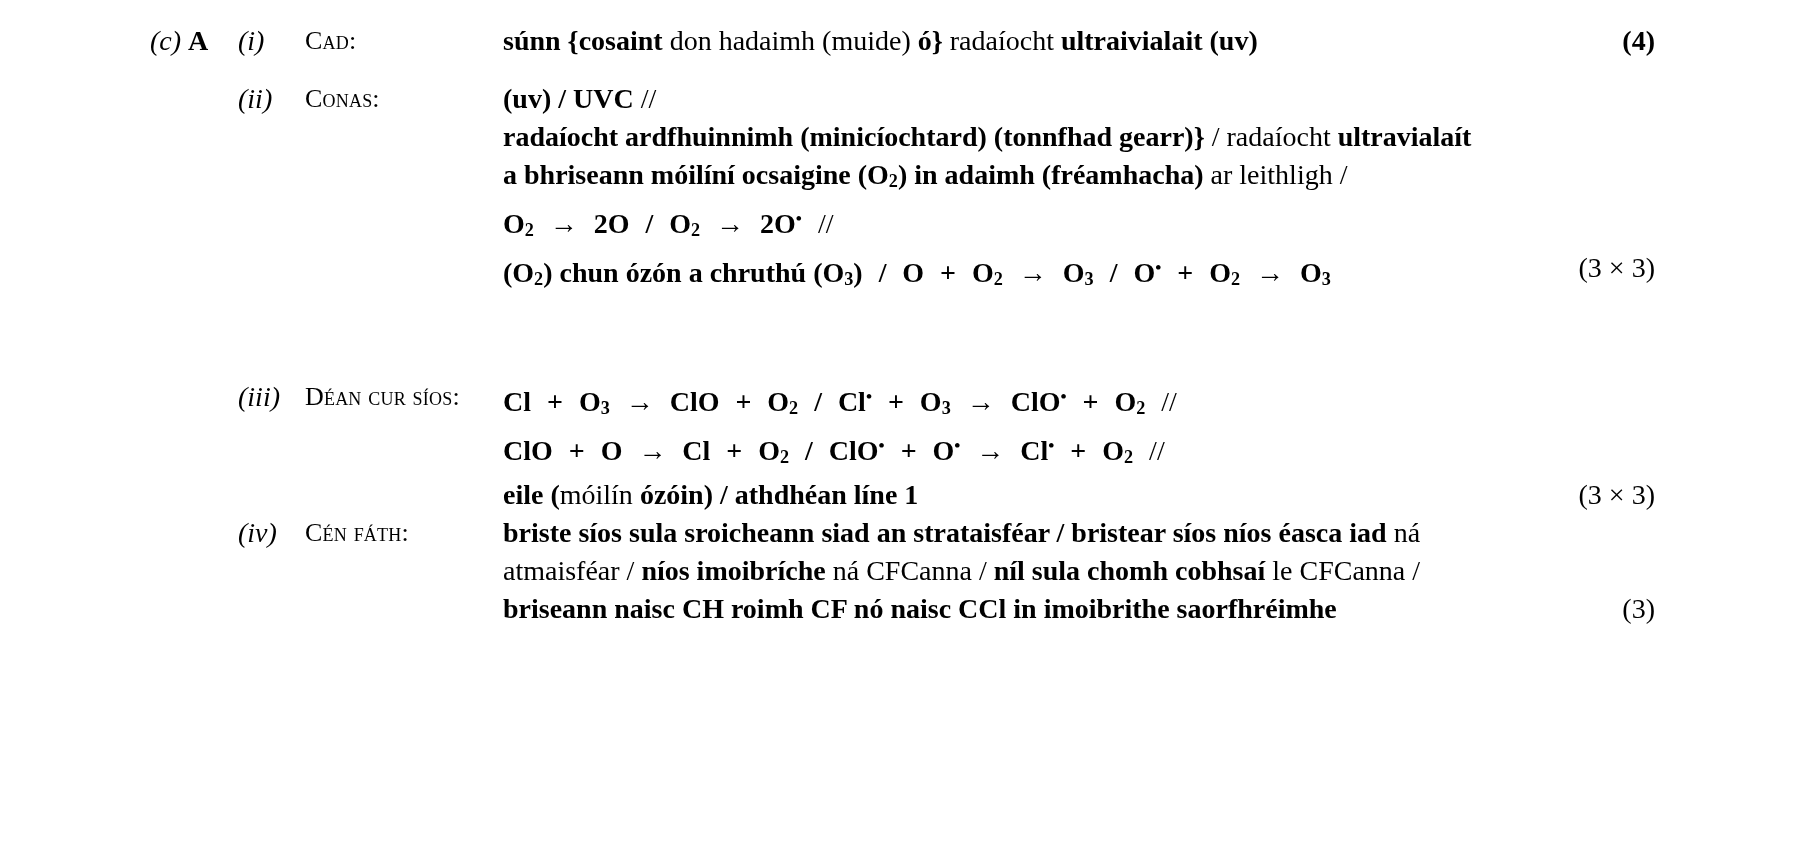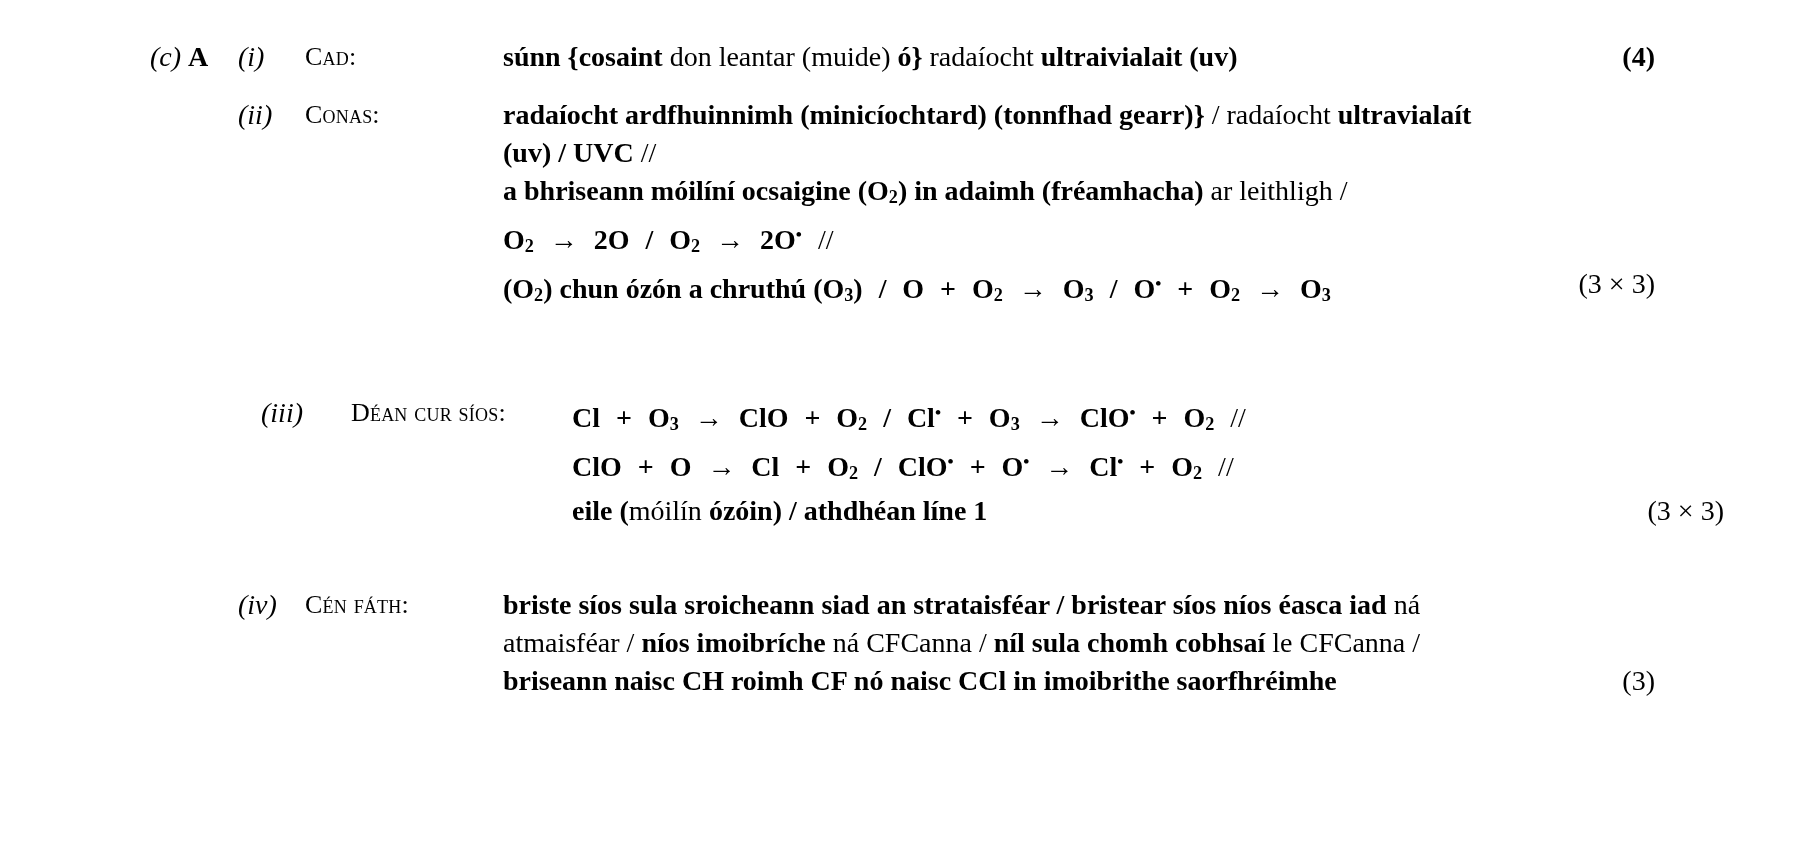--- a/index.html
+++ b/index.html
@@ -4,25 +4,25 @@
 <style>
   html, body { margin: 0; padding: 0; }
   body {
     width: 1818px; height: 859px;
     background: #ffffff;
     color: #000000;
     font-family: "Liberation Serif", "DejaVu Serif", serif;
     font-size: 28px;
     overflow: hidden;
   }
-  .page { padding: 38px 163px 0 150px; }
+  .page { padding: 22px 163px 0 150px; }
   .block { display: flex; align-items: flex-start; }
   .block.mt-ii  { margin-top: 20px; }
-  .block.mt-iii { margin-top: 80px; gap: 23px; }
-  .block.mt-iv  { margin-top: 56px; }
+  .block.mt-iii { margin-top: 80px; }
+  .block.mt-iv  { }
   .col-part  { width: 88px; flex: none; line-height: 38px; white-space: nowrap; }
   .col-num   { width: 67px; flex: none; line-height: 38px; font-style: italic; }
   .col-label { width: 198px; flex: none; line-height: 38px;
                font-variant: small-caps; font-size: 26px; letter-spacing: 0.2px; }
   .col-body  { width: 1152px; flex: none; }
   .line { position: relative; line-height: 38px; min-height: 38px; }
   .b   { font-weight: bold; }
   .it  { font-style: italic; }
   .sub { font-size: 0.65em; vertical-align: -0.18em; }
   .sup { font-size: 0.62em; vertical-align: 0.5em; }
@@ -32,31 +32,31 @@
 </head>
 <body>
 
 <div class="page">
 
   <div class="block">
     <div class="col-part"><span class="it">(c)</span> <span class="b">A</span></div>
     <div class="col-num">(i)</div>
     <div class="col-label">Cad:</div>
     <div class="col-body">
-        <div class="line"><span><span class="b">súnn {cosaint </span><span>don leantar (muide) </span><span class="b">ó}</span><span> radaíocht </span><span class="b">ultraivialait (uv)</span></span><span class="mark b">(4)</span></div>
+        <div class="line"><span><span class="b">súnn {cosaint </span><span>don hadaimh (muide) </span><span class="b">ó}</span><span> radaíocht </span><span class="b">ultraivialait (uv)</span></span><span class="mark b">(4)</span></div>
       </div>
   </div>
 
   <div class="block mt-ii">
     <div class="col-part"></div>
     <div class="col-num">(ii)</div>
     <div class="col-label">Conas:</div>
     <div class="col-body">
+        <div class="line"><span><span class="b">(uv) / UVC</span><span> //</span></span></div>
         <div class="line"><span><span class="b">radaíocht ardfhuinnimh (minicíochtard) (tonnfhad gearr)}</span><span> / radaíocht </span><span class="b">ultravialaít</span></span></div>
-        <div class="line"><span><span class="b">(uv) / UVC</span><span> //</span></span></div>
         <div class="line"><span><span class="b">a bhriseann móilíní ocsaigine (O</span><span class="b sub">2</span><span class="b">) in adaimh (fréamhacha)</span><span> ar leithligh /</span></span></div>
         <div class="line"><span><span class="b eq">O</span><span class="b sub">2</span><span class="b eq"> → 2O / O</span><span class="b sub">2</span><span class="b eq"> → 2O</span><span class="b sup">•</span><span class="eq"> //</span></span></div>
         <div class="line"><span><span class="b">(O</span><span class="b sub">2</span><span class="b">) chun ózón a chruthú (O</span><span class="b sub">3</span><span class="b eq">) / O + O</span><span class="b sub">2</span><span class="b eq"> → O</span><span class="b sub">3</span><span class="b eq"> / O</span><span class="b sup">•</span><span class="b eq"> + O</span><span class="b sub">2</span><span class="b eq"> → O</span><span class="b sub">3</span></span><span class="mark">(3 × 3)</span></div>
       </div>
   </div>
 
   <div class="block mt-iii">
     <div class="col-part"></div>
     <div class="col-num">(iii)</div>
     <div class="col-label">Déan cur síos:</div>

